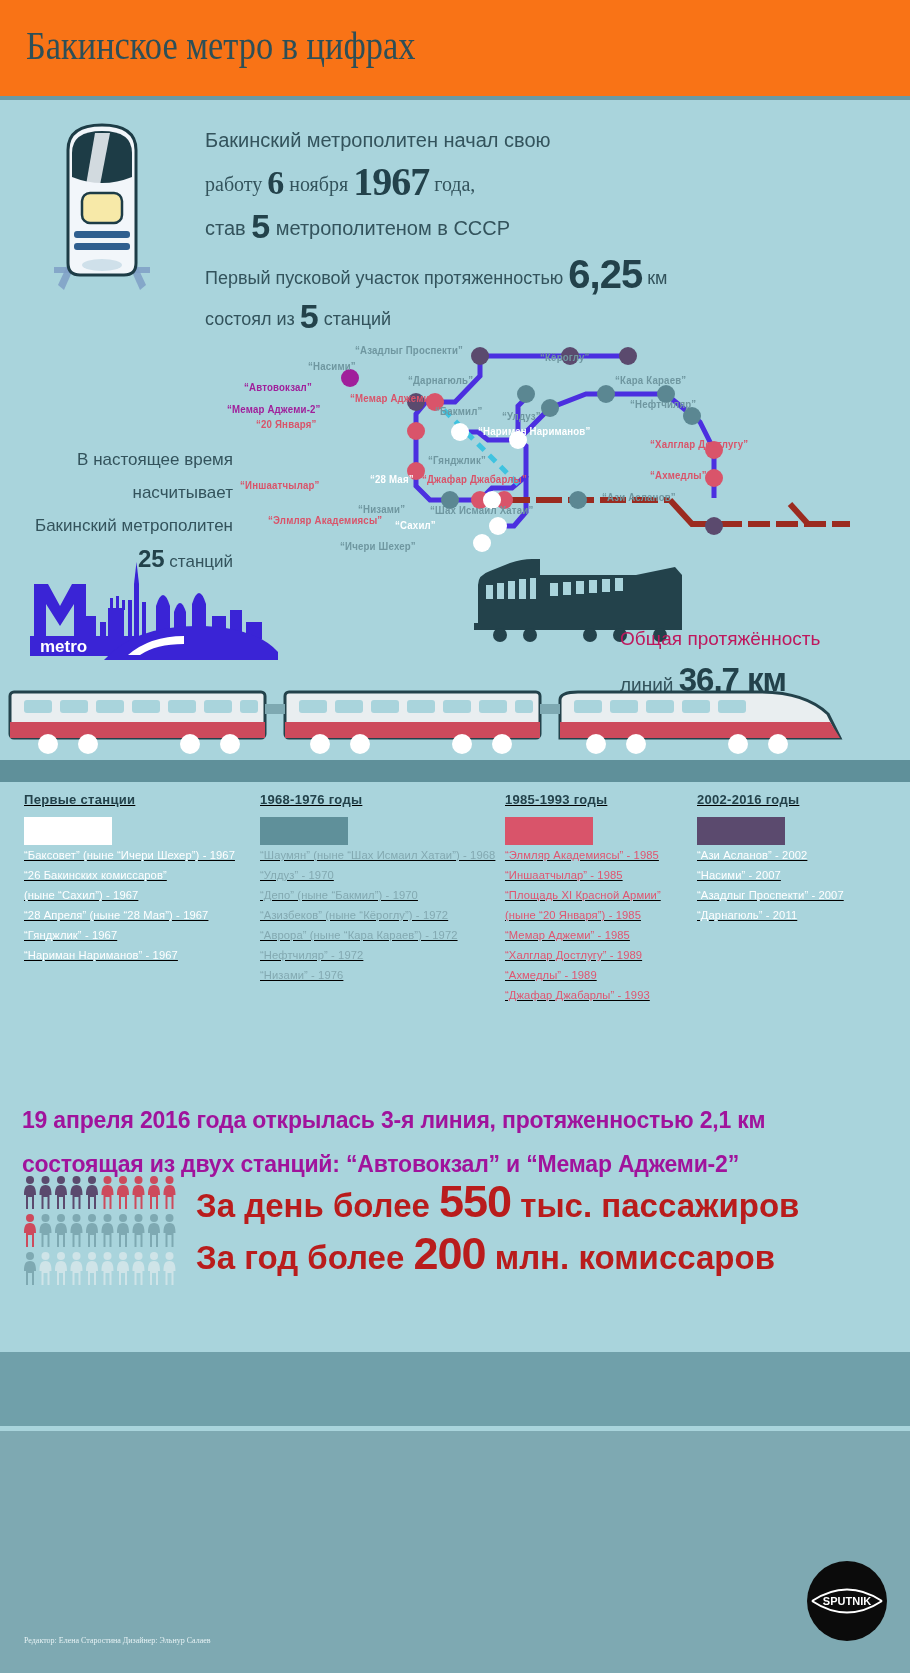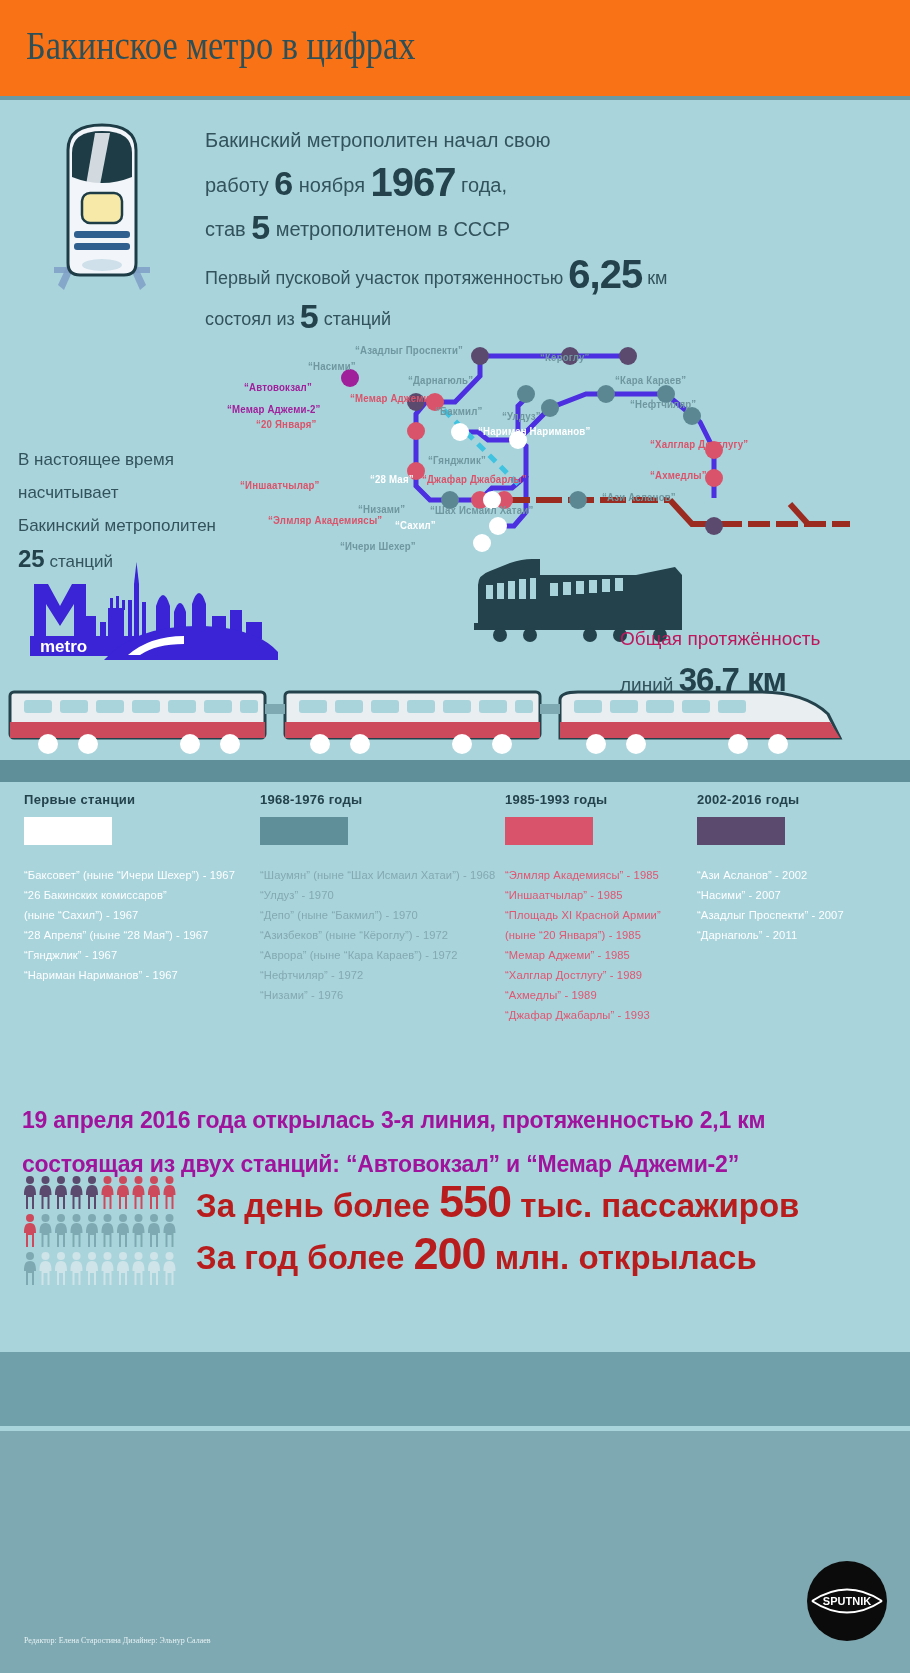--- a/index.html
+++ b/index.html
@@ -29,30 +29,30 @@
     background: #6b9aa4;
   }
 
   
   .intro { position: absolute; left: 205px; top: 120px; width: 560px; }
   .intro p {
     color: #33535c; font-size: 20px; line-height: 40px; white-space: nowrap;
   }
   .big { font-size: 34px; font-weight: bold; color: #23424b; vertical-align: -3px; }
   .bigger { font-size: 40px; font-weight: bold; color: #23424b; vertical-align: -4px; letter-spacing: -1px; }
-  .l2 { margin-top: 2px; }
+  .l2 { margin-top: 2px; font-family: Liberation Serif, serif; }
   .l3 { margin-top: 2px; }
   .intro2 { position: absolute; left: 205px; top: 255px; width: 600px; }
   .intro2 p { color: #33535c; font-size: 18px; line-height: 38px; white-space: nowrap; }
 
   
   .train-front { position: absolute; left: 38px; top: 115px; width: 130px; height: 210px; }
 
   
-  .now-block { position: absolute; left: 18px; top: 443px; width: 215px; }
+  .now-block { position: absolute; left: 18px; top: 443px; width: 215px; text-align: right; }
   .now-block p { color: #33535c; font-size: 17px; line-height: 33px; white-space: nowrap; }
   .num25 { font-size: 24px; font-weight: bold; color: #23424b; }
 
   
   .map { position: absolute; left: 230px; top: 336px; width: 680px; height: 230px; }
   .map-label {
     position: absolute; font-size: 10.5px; font-weight: bold;
     font-family: "Liberation Sans Narrow","Liberation Sans", sans-serif;
     white-space: nowrap; letter-spacing: 0.2px;
     transform: scaleX(0.92); transform-origin: left center;
@@ -75,28 +75,28 @@
   .total-len .tnum { font-size: 33px; font-weight: bold; color: #23424b; letter-spacing: -1px; }
 
   
   .train-band { position: absolute; left: 0; top: 686px; width: 910px; height: 80px; }
 
   
   .sep-bar { position: absolute; left: 0; top: 760px; width: 910px; height: 22px; background: #5f909a; }
 
   
   .legend { position: absolute; left: 0; top: 792px; width: 910px; height: 260px; }
-  .col { position: absolute; top: 0; }
+  .col { position: absolute; top: 0; text-decoration: underline; }
   .col-title {
     font-size: 13px; font-weight: bold; color: #23424b; white-space: nowrap;
     font-family: "Liberation Sans Narrow","Liberation Sans", sans-serif;
     letter-spacing: 0.3px;
   }
   .col-swatch { width: 88px; height: 28px; margin-top: 10px; }
-  .col-list { margin-top: 20px; }
+  .col-list { }
   .col-list li {
     list-style: none; font-size: 11.2px; line-height: 20px; white-space: nowrap;
     font-family: "Liberation Sans Narrow","Liberation Sans", sans-serif;
     letter-spacing: 0.1px;
   }
   .c1 { left: 24px; }
   .c2 { left: 260px; }
   .c3 { left: 505px; }
   .c4 { left: 697px; }
   .c1 .col-list li { color: #ffffff; }
@@ -588,21 +588,21 @@
         </g>
         <g fill="#cfe4e8" transform="translate(139.5,76)">
           <circle cx="6" cy="5" r="4"></circle>
           <path d="M6 10 C1 10 0 14 0 20 L2 20 L2 34 L4 34 L4 22 L8 22 L8 34 L10 34 L10 20 L12 20 C12 14 11 10 6 10 Z"></path>
         </g>
       </svg>
   </div>
 
   <div class="pax">
     <p><span>За день более </span><span class="pnum">550</span><span> тыс. пассажиров</span></p>
-    <p><span>За год более </span><span class="pnum">200</span><span> млн. открылась</span></p>
+    <p><span>За год более </span><span class="pnum">200</span><span> млн. комиссаров</span></p>
   </div>
 
   <div class="foot-band1"></div>
   <div class="foot-band2"></div>
   <div class="foot-band3"></div>
   <div class="credits">Редактор: Елена Старостина Дизайнер: Эльнур Салаев</div>
   <div class="sputnik">
     <svg width="82" height="82" viewBox="0 0 82 82">
       <circle cx="41" cy="41" r="40" fill="#0b0b0b"></circle>
       <path d="M6 41 Q41 18 76 41" stroke="#ffffff" stroke-width="2" fill="none"></path>

